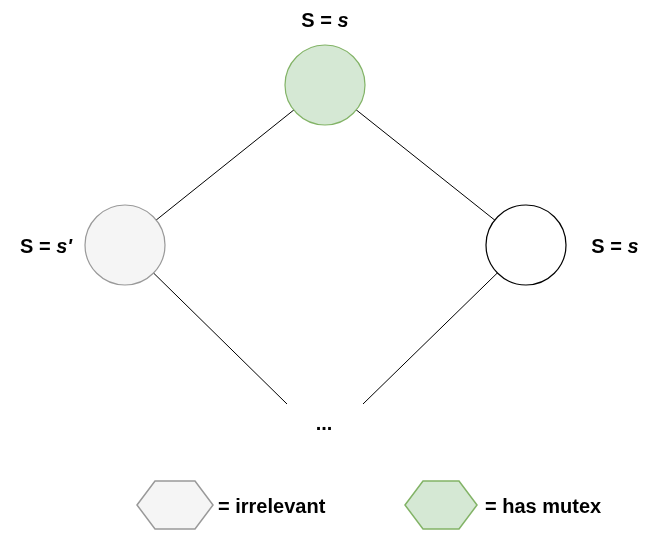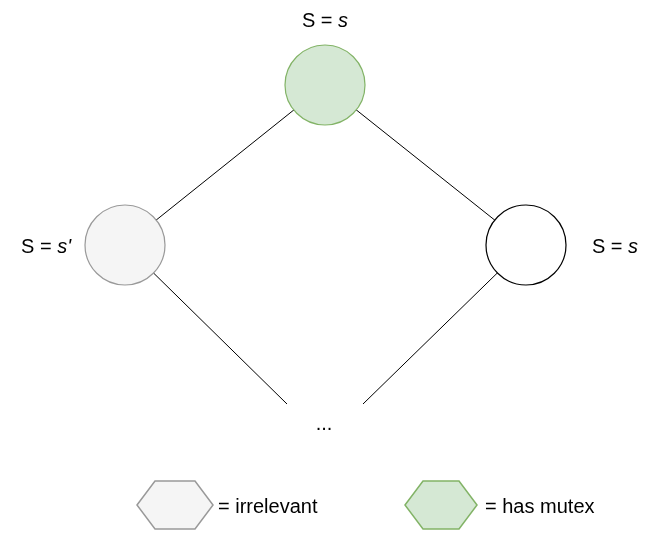--- a/index.html
+++ b/index.html
@@ -6,20 +6,21 @@
     margin: 0;
     padding: 0;
     background: #ffffff;
   }
   .canvas {
     position: relative;
     width: 661px;
     height: 534px;
     background: #ffffff;
     overflow: hidden;
+    font-weight: bold;
   }
   svg {
     display: block;
   }
   svg text {
     font-family: "Liberation Sans", sans-serif;
     font-size: 20px;
     white-space: pre;
   }
   svg text .var {

